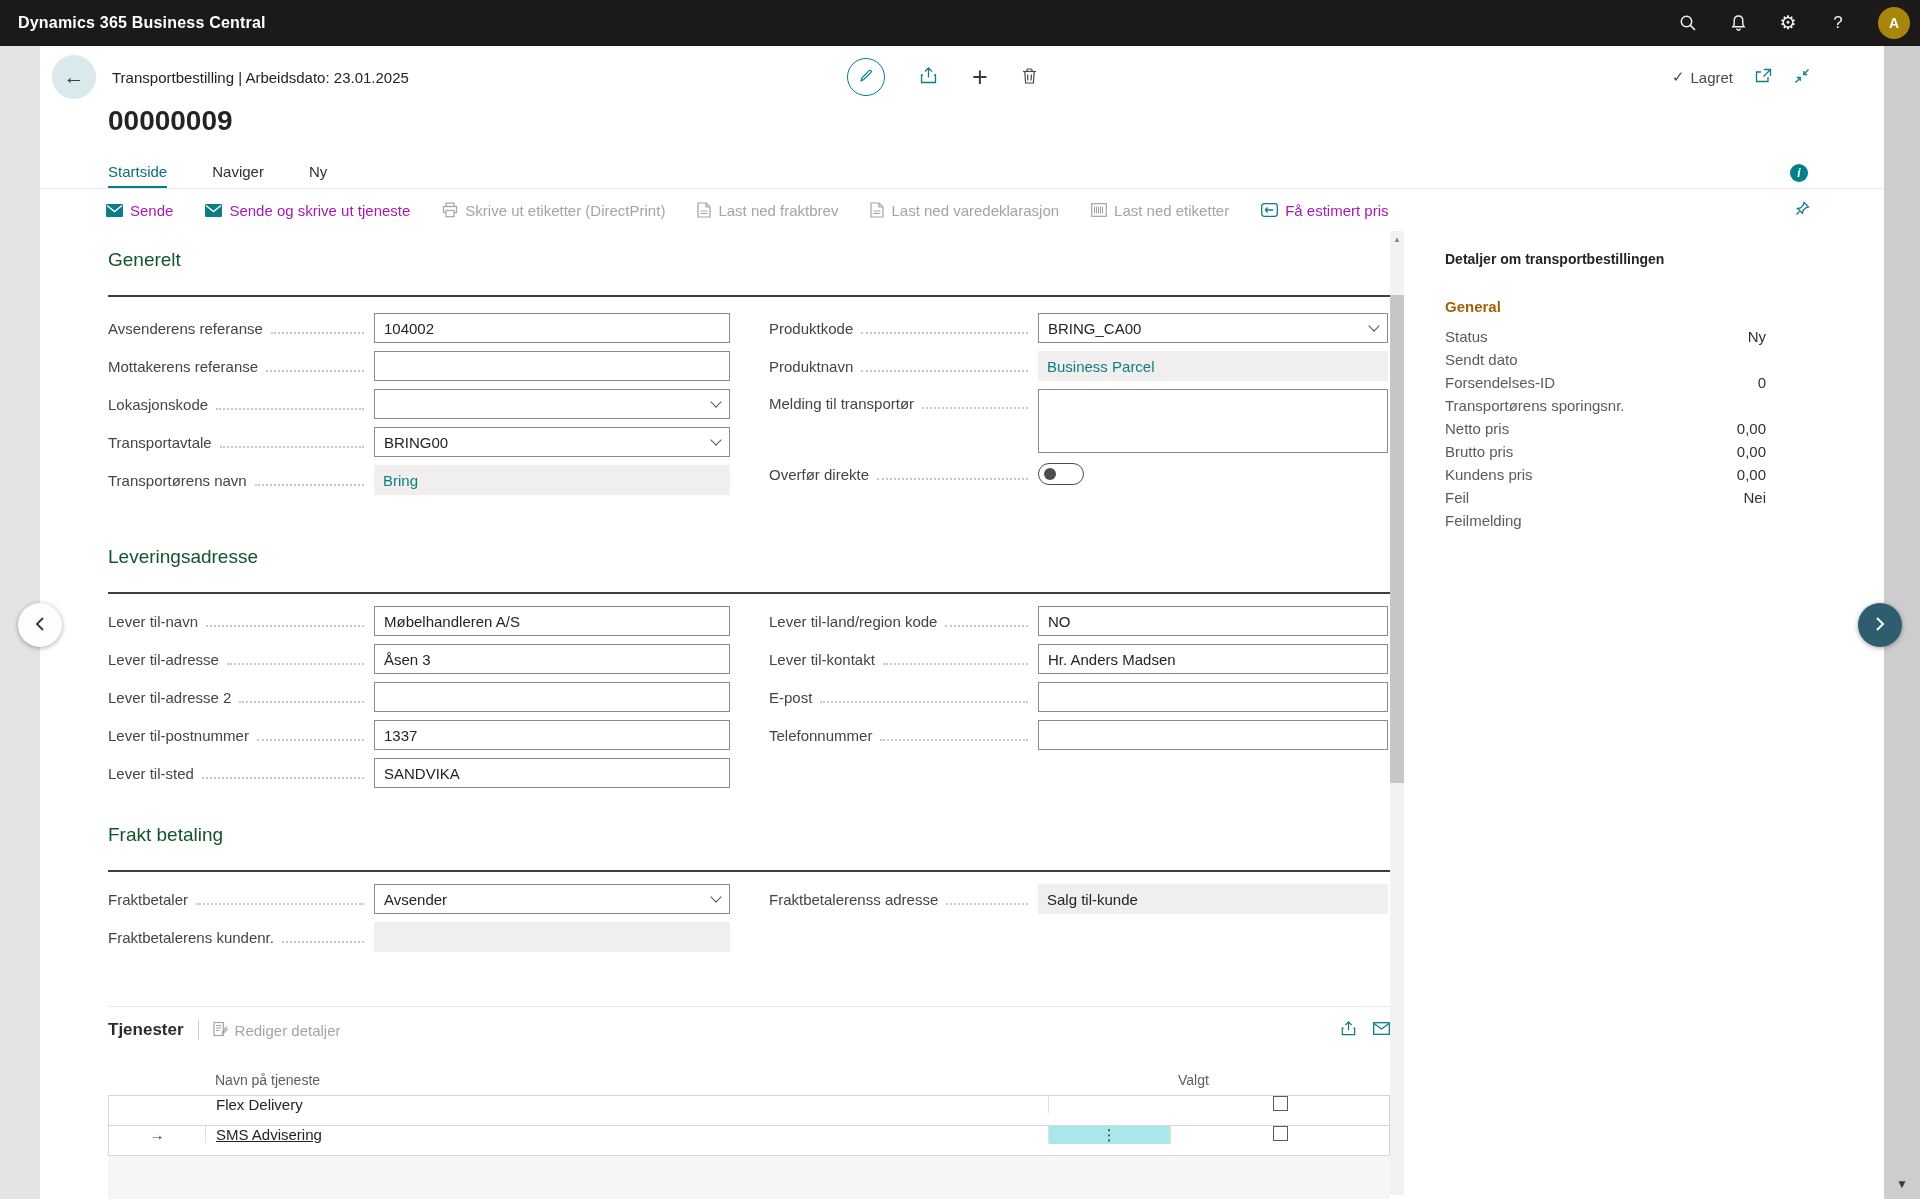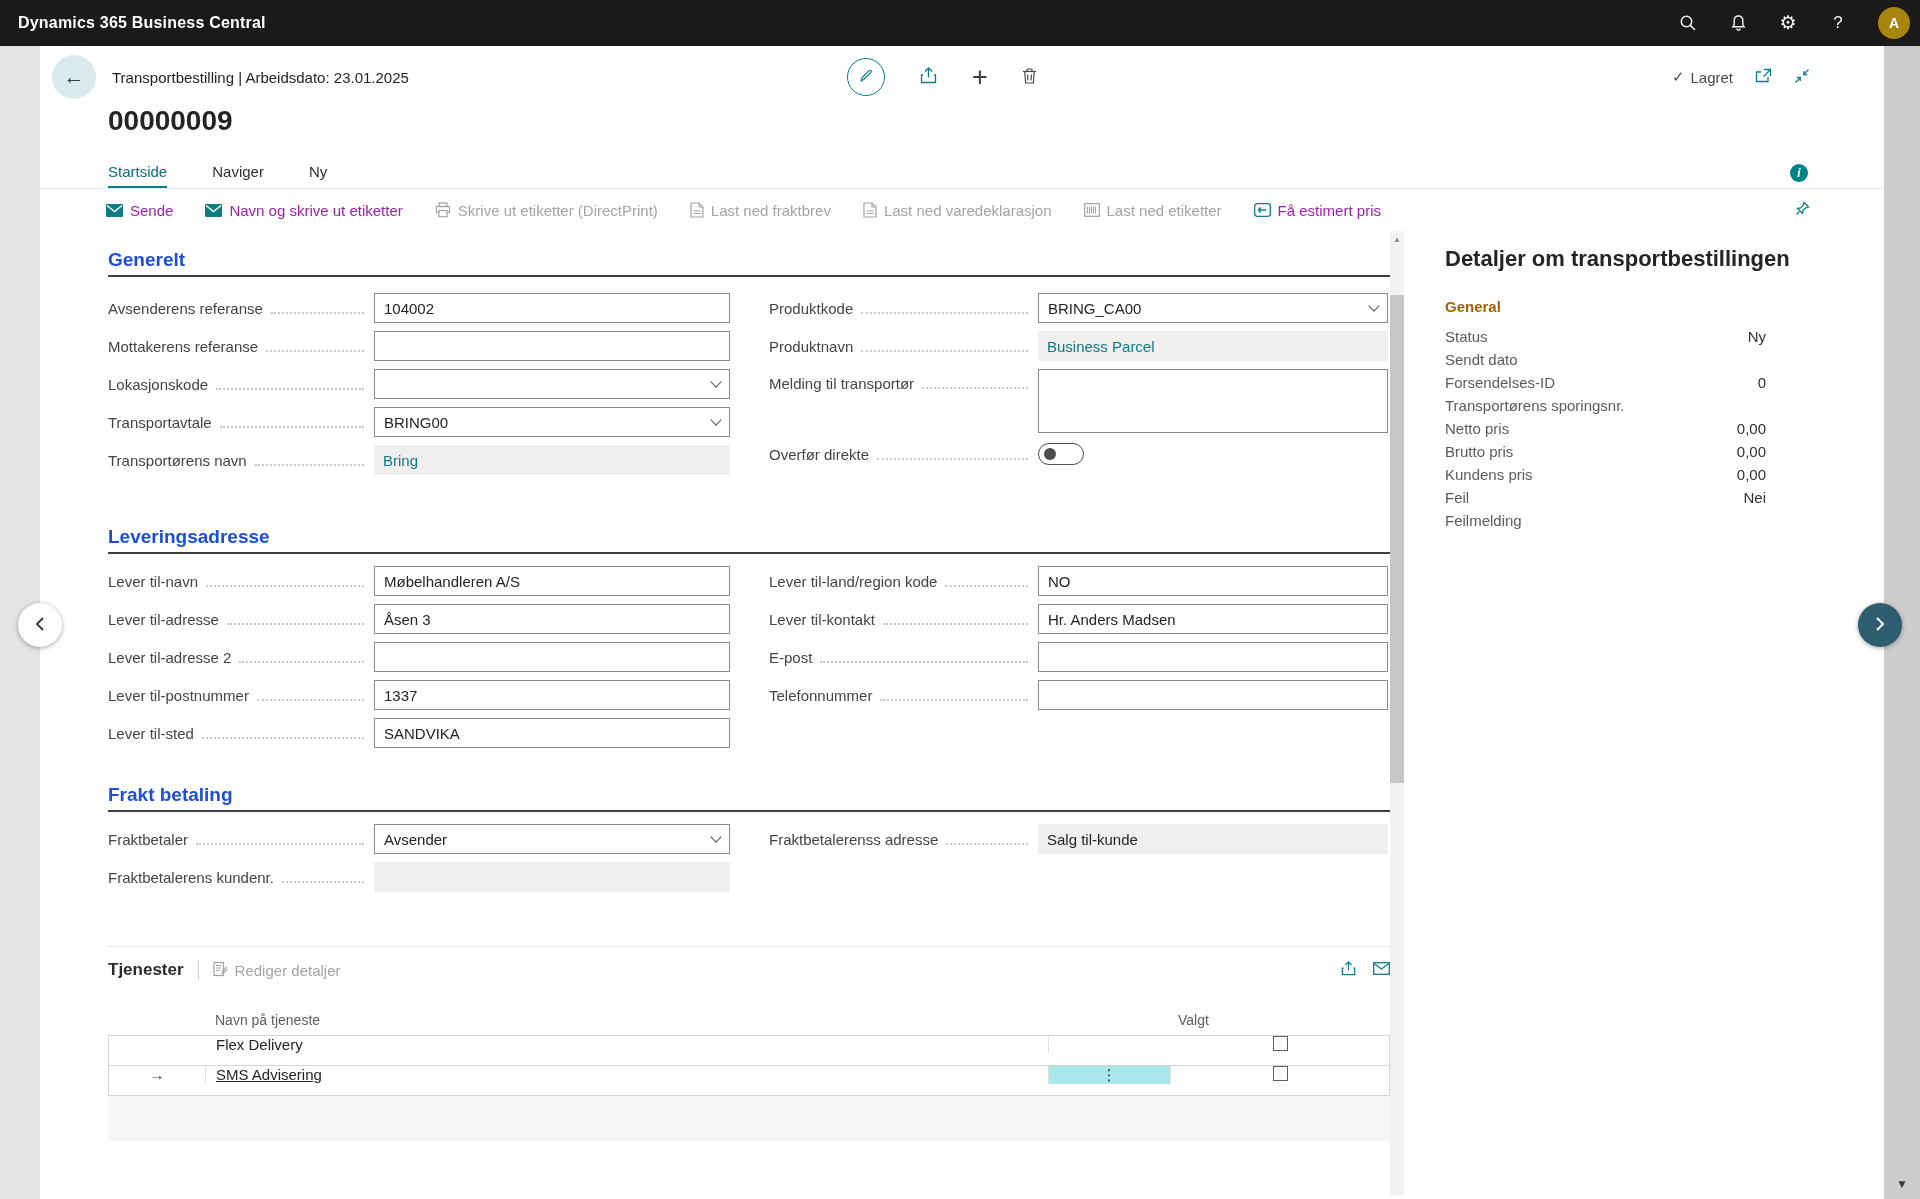--- a/index.html
+++ b/index.html
@@ -54,22 +54,22 @@
   .ribbon-item { display:flex; align-items:center; gap:7px; font-size:15px; }
   .ribbon-item .ric { color:#0e7c85; display:flex; align-items:center; }
   .ribbon-item .rlabel { color:#a21caf; }
   .ribbon-item.disabled .ric, .ribbon-item.disabled .rlabel { color:#a6a4a2; }
   .pin-btn { margin-left:auto; color:#0e7c85; display:flex; align-items:center; }
 
   
   .content { display:flex; height:964px; }
   .main { flex:0 0 1348px; padding-left:68px; }
 
-  .section-title { font-size:19px; line-height:26px; font-weight:700; color:#1d4ed8;
-    padding-bottom:2px; border-bottom:2px solid #3f3e3c; }
+  .section-title { font-size:19px; line-height:26px; font-weight:400; color:#14532d;
+    padding-bottom:22px; border-bottom:2px solid #3f3e3c; }
   .mt-general { margin-top:16px; } .mt-lever { margin-top:45px; } .mt-frakt { margin-top:30px; }
   .section-body { display:flex; }
   .sb-general { margin-top:12px; } .sb-lever { margin-top:8px; } .sb-frakt { margin-top:8px; }
   .fcol { width:622px; } .fcol-r { width:619px; margin-left:39px; }
   .frow { display:flex; align-items:center; height:38px; }
   .frow.tall { height:70px; align-items:flex-start; }
   .frow.tall .flabel { margin-top:10px; }
   .flabel { width:266px; display:flex; align-items:center; font-size:15px; color:#444; flex:0 0 266px; }
   .fcol-r .flabel { width:269px; flex:0 0 269px; }
   .dots { flex:1; border-bottom:2px dotted #cac8c6; margin:9px 10px 0 8px; height:1px; }
@@ -110,21 +110,21 @@
 
   
   .vscroll { flex:0 0 14px; background:#f3f2f1; position:relative; }
   .vthumb { position:absolute; left:0; top:64px; width:14px; height:488px; background:#c6c6c6; }
   .varrow { position:absolute; left:0; top:4px; width:14px; text-align:center; font-size:8px; color:#8a8886; }
   .winscroll { position:absolute; right:0; top:46px; width:36px; height:1153px; background:#cdcdcd; z-index:3; }
   .warrow { position:absolute; bottom:8px; left:0; width:36px; text-align:center; font-size:12px; color:#3c3c3c; }
 
   
   .factbox { flex:1; padding:16px 0 0 41px; }
-  .fb-title { margin:0; font-size:22px; line-height:24px; font-weight:600; color:#252423; }
+  .fb-title { margin:0; font-size:14px; line-height:24px; font-weight:600; color:#252423; }
   .fb-group { margin-top:26px; width:321px; }
   .fb-group-title { font-size:15px; font-weight:bold; color:#a16207; line-height:20px; margin-bottom:8px; }
   .fb-row { display:flex; justify-content:space-between; align-items:center; height:23px; font-size:15px; }
   .fb-label { color:#5d5b59; }
   .fb-value { color:#323130; }
 
   
   .navL, .navR { position:absolute; top:603px; width:44px; height:44px; border-radius:50%;
     display:flex; align-items:center; justify-content:center; z-index:10;
     box-shadow:0 1px 5px rgba(0,0,0,.35); }
@@ -228,21 +228,21 @@
         </span>
       <span class="rlabel">Sende</span>
     </div>
     <div class="ribbon-item">
       <span class="ric">
           <svg width="17" height="13" viewBox="0 0 17 13">
             <rect x="0" y="0" width="17" height="13" rx="1" fill="currentColor"></rect>
             <path d="M1 1.5 L8.5 7.5 L16 1.5" stroke="#fff" stroke-width="1.4" fill="none"></path>
           </svg>
         </span>
-      <span class="rlabel">Navn og skrive ut etiketter</span>
+      <span class="rlabel">Sende og skrive ut tjeneste</span>
     </div>
     <div class="ribbon-item disabled">
       <span class="ric">
           <svg width="16" height="16" viewBox="0 0 16 16" fill="none" stroke="currentColor" stroke-width="1.2">
             <rect x="4" y="1" width="8" height="3.5"></rect>
             <rect x="1.5" y="4.5" width="13" height="6"></rect>
             <rect x="4" y="8.5" width="8" height="6.2" fill="#fff"></rect>
           </svg>
         </span>
       <span class="rlabel">Skrive ut etiketter (DirectPrint)</span>

